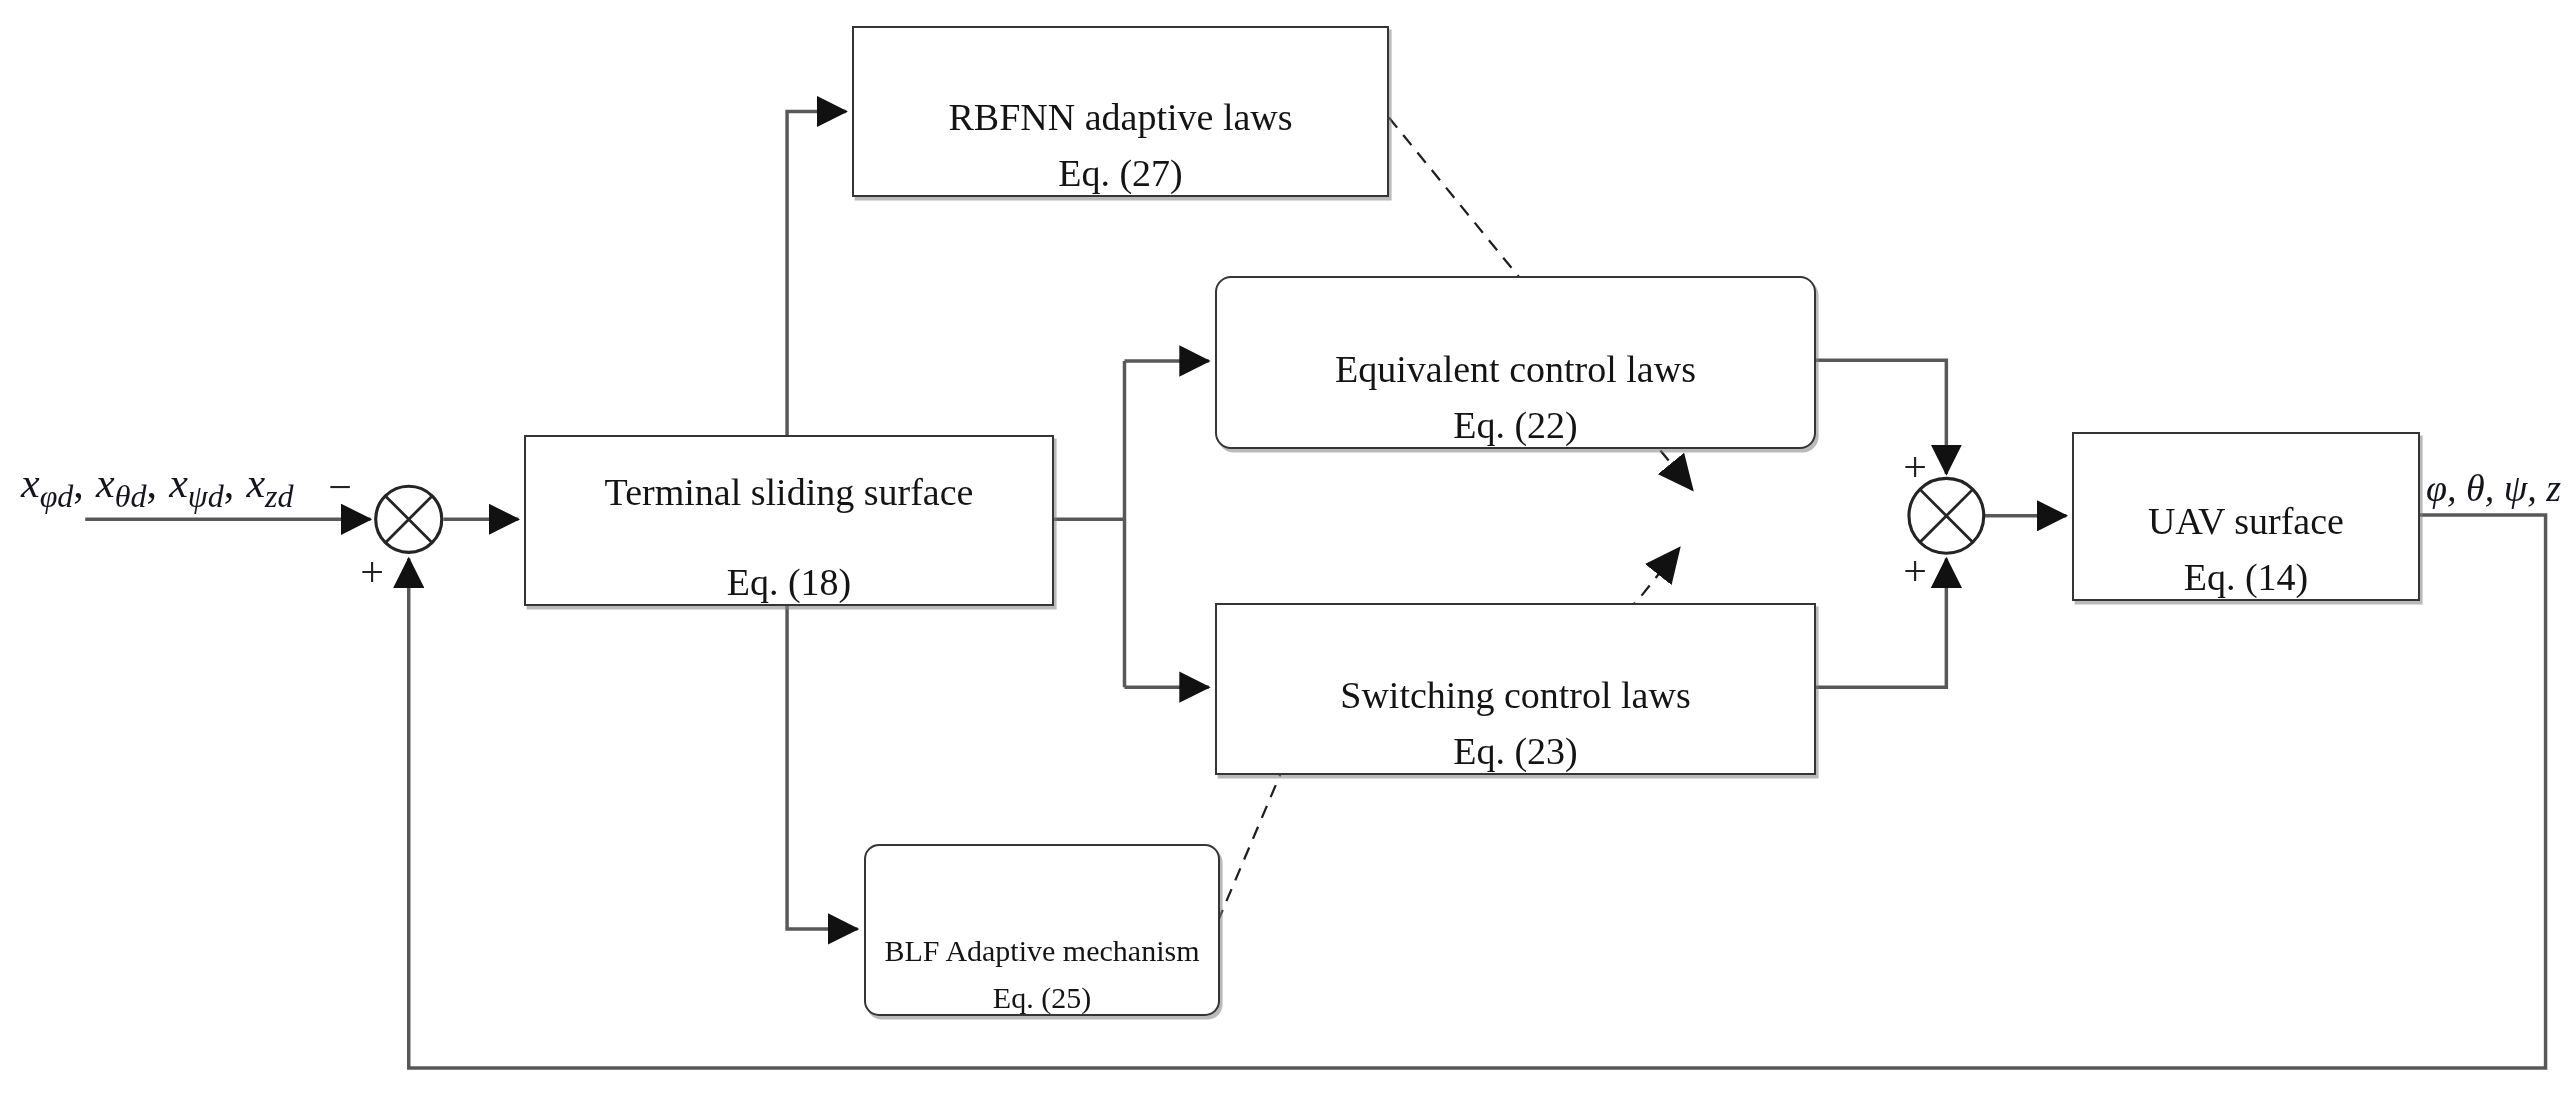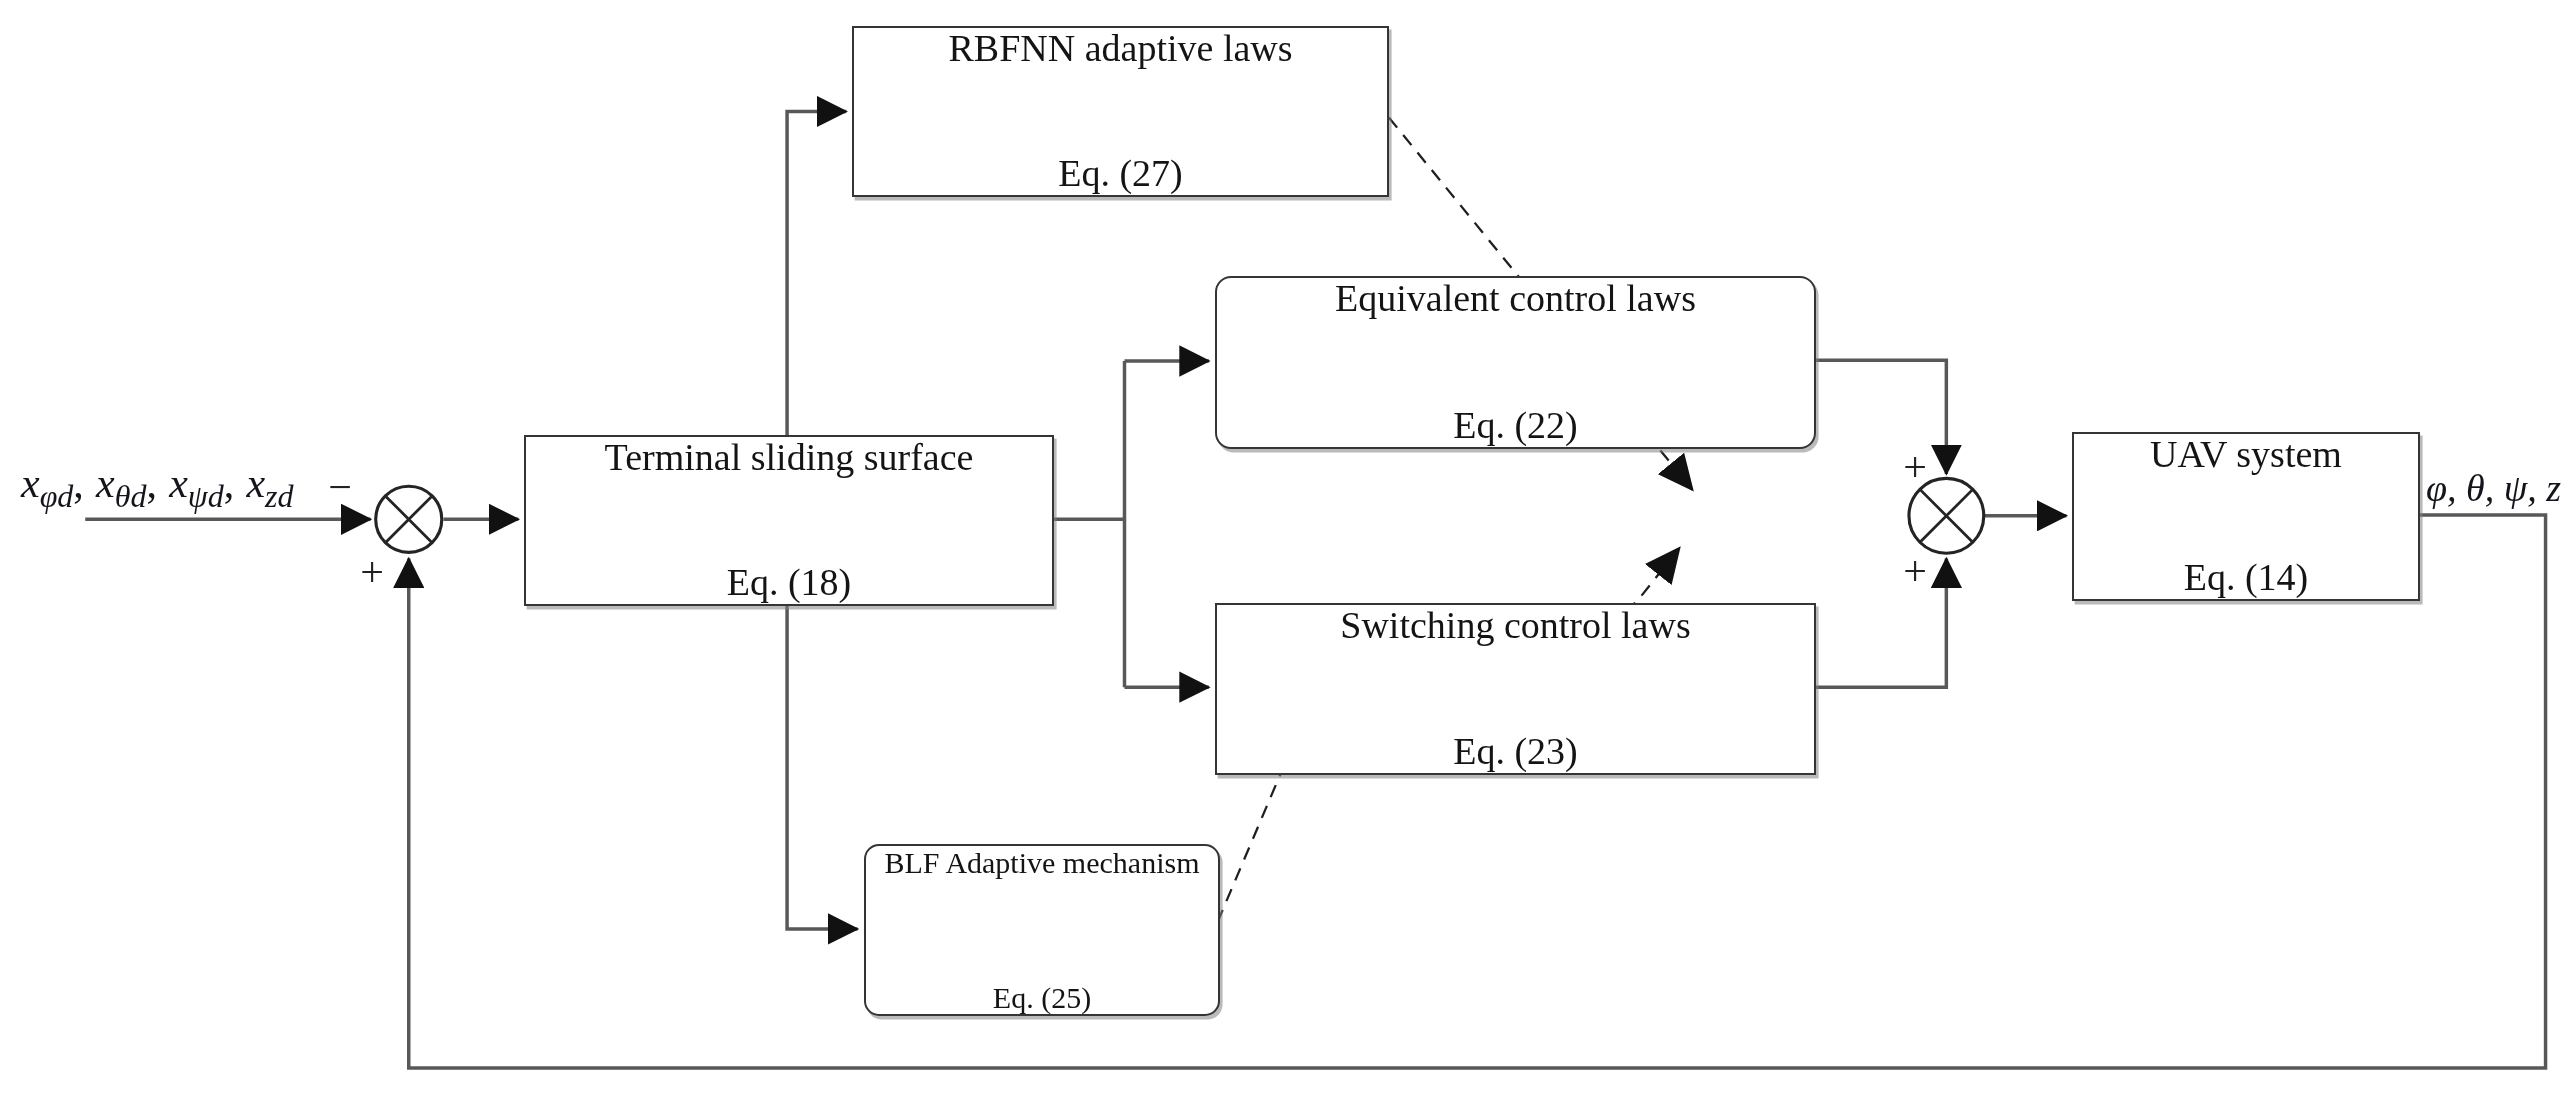--- a/index.html
+++ b/index.html
@@ -20,21 +20,21 @@
   }
   .block {
     position: absolute;
     z-index: 2;
     background: #ffffff;
     border: 2.6px solid #353535;
     box-shadow: 2.6px 3.5px 0 rgba(130,130,130,0.55);
     display: flex;
     flex-direction: column;
     align-items: center;
-    justify-content: space-between;
+    justify-content: flex-end;
     gap: 14px;
     text-align: center;
     font-size: 38px;
     line-height: 1.1;
     color: #141414;
   }
   .block.small-font { font-size: 30px; }
   .sign {
     position: absolute;
     z-index: 3;
@@ -128,21 +128,21 @@
     <span>Switching control laws</span>
     <span>Eq. (23)</span>
   </div>
 
   <div class="block small-font" style="left:864px; top:844px; width:352px; height:168px;border-radius:15px;">
     <span>BLF Adaptive mechanism</span>
     <span>Eq. (25)</span>
   </div>
 
   <div class="block" style="left:2072px; top:432px; width:344px; height:165px;">
-    <span>UAV system</span>
+    <span>UAV surface</span>
     <span>Eq. (14)</span>
   </div>
 
   <div class="sign" style="left:340px; top:487px;">−</div>
   <div class="sign" style="left:372px; top:572px;">+</div>
   <div class="sign" style="left:1915px; top:467px;">+</div>
   <div class="sign" style="left:1915px; top:571px;">+</div>
 
   <div class="signal-label" style="left:21px; top:459px;">
     <span><span>x</span><sub>φd</sub></span><span class="comma">,</span>

